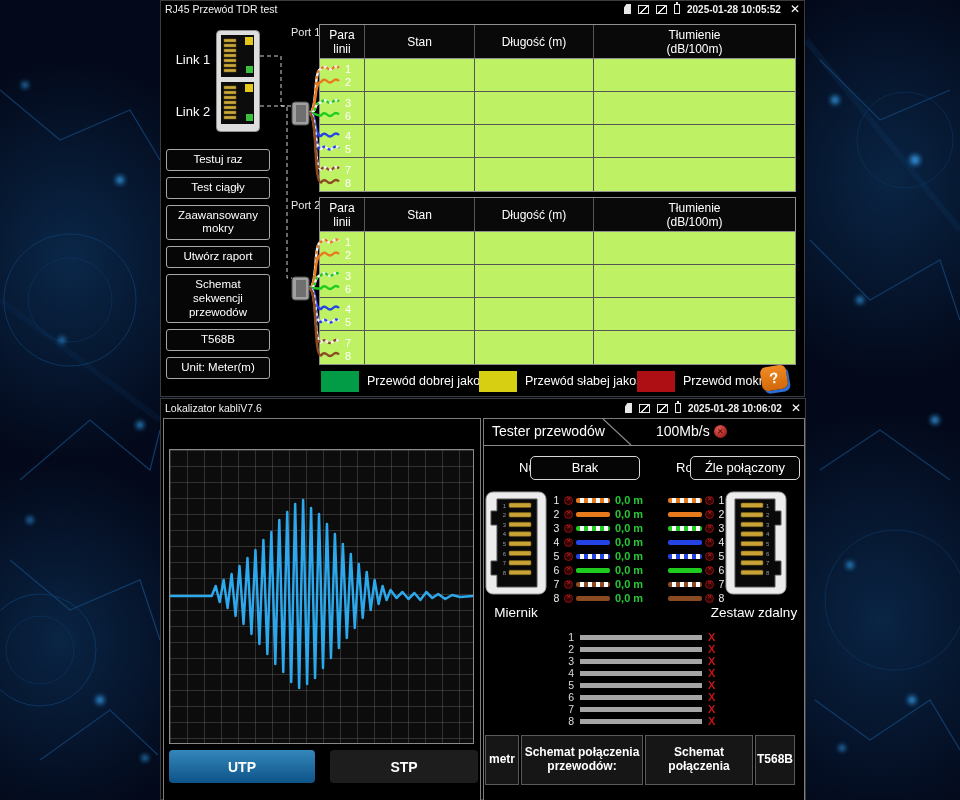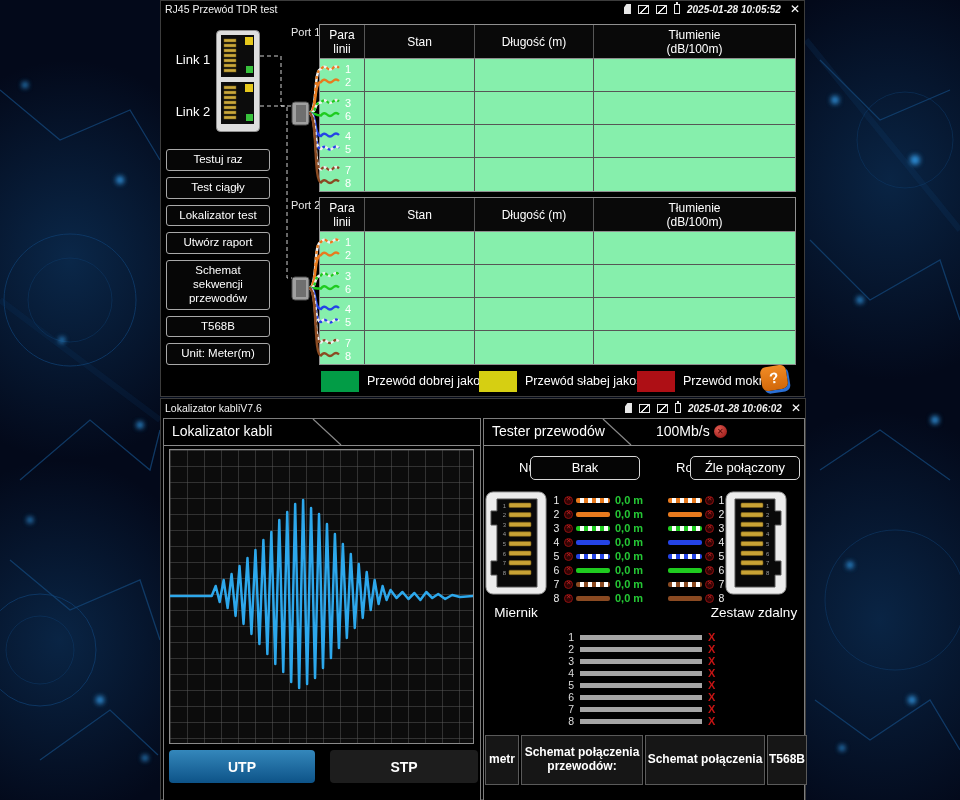--- a/index.html
+++ b/index.html
@@ -9,41 +9,41 @@
   
   .bg{position:absolute;inset:0;}
   
   .win{position:absolute;background:#000;border:1px solid #3c3c3c;box-sizing:border-box;}
   #topwin{left:160px;top:0;width:645px;height:397px;}
   #botwin{left:160px;top:398px;width:646px;height:402px;}
   .tbar{height:14px;display:flex;align-items:center;justify-content:space-between;background:#000;padding:1px 4px 0 4px;}
   #botwin .tbar{height:16px;}
   .ttitle{font-size:10.5px;font-weight:normal;color:#f2f2f2;}
   .tright{display:flex;align-items:center;}
-  .tdate{font-size:10px;font-weight:bold;margin-left:7px;color:#f2f2f2;font-style:italic;}
+  .tdate{font-size:10px;font-weight:bold;margin-left:7px;color:#f2f2f2;}
   .tclose{font-size:12px;font-weight:bold;margin-left:9px;cursor:pointer;color:#fff;}
   .ic{display:inline-block;margin-left:7px;}
   .ic-sd{width:7px;height:10px;background:#e8e8e8;clip-path:polygon(35% 0,100% 0,100% 100%,0 100%,0 35%);}
   .ic-shot{width:11px;height:9px;border:1.5px solid #e8e8e8;box-sizing:border-box;
            background:linear-gradient(135deg,transparent 44%,#e8e8e8 44%,#e8e8e8 58%,transparent 58%);}
   .ic-batt{width:6px;height:10px;border:1px solid #e8e8e8;box-sizing:border-box;position:relative;}
   .ic-batt::before{content:"";position:absolute;top:-3px;left:1px;width:2px;height:2px;background:#e8e8e8;}
   .tcontent{position:relative;width:100%;height:calc(100% - 14px);}
   #botwin .tcontent{height:calc(100% - 16px);}
   
   .linklbl{position:absolute;left:10px;width:44px;font-size:13px;color:#fff;text-align:center;}
   .jack{position:absolute;left:55px;top:14px;}
   .btncol{position:absolute;left:5px;top:133px;width:104px;}
   .tbtn{box-sizing:border-box;width:100%;margin-bottom:6px;border:1px solid #a8a8a8;border-radius:3px;
         background:#060606;color:#fff;font-size:11.5px;line-height:1.2;text-align:center;
         padding:3px 2px;cursor:pointer;font-family:Liberation Sans, sans-serif;}
   .portlbl{position:absolute;left:130px;font-size:11px;color:#e8e8e8;}
   .ptable{position:absolute;left:158px;width:477px;height:168px;display:grid;
           grid-template-columns:45px 110px 119px 1fr;grid-template-rows:34px repeat(4,1fr);
-          border:1px solid #8f8f8f;background:#86efac;box-sizing:border-box;}
+          border:1px solid #8f8f8f;background:#bef264;box-sizing:border-box;}
   .ptable .th{border-right:1px solid #565656;border-bottom:1px solid #8f8f8f;display:flex;align-items:center;
           justify-content:center;color:#fff;font-size:12px;white-space:pre-line;text-align:center;background:#090909;}
   .ptable .td{border-right:1px solid #565656;border-bottom:1px solid #565656;}
   .ptable .c4{border-right:none;}
   .ptable .rlast{border-bottom:none;}
   .fansvg{position:absolute;inset:0;pointer-events:none;}
   .legend{position:absolute;left:0;top:352px;width:100%;height:28px;}
   .lgitem{position:absolute;top:0;display:flex;align-items:center;gap:8px;height:26px;}
   .lgswatch{width:38px;height:21px;display:inline-block;}
   .lglabel{font-size:12.5px;color:#fff;}
@@ -191,21 +191,21 @@
           <rect x="8" y="81" width="12" height="3"></rect>
         <rect x="8" y="86" width="12" height="3"></rect>
       </g>
       <rect x="29" y="54" width="8" height="8" fill="#e6c81c"></rect>
       <rect x="30" y="84" width="7" height="7" fill="#38c23c"></rect>
     </svg>
 
     <div class="btncol">
       <button class="tbtn">Testuj raz</button>
       <button class="tbtn">Test ciągły</button>
-      <button class="tbtn">Lokalizator test</button>
+      <button class="tbtn">Zaawansowany mokry</button>
       <button class="tbtn">Utwórz raport</button>
       <button class="tbtn">Schemat sekwencji przewodów</button>
       <button class="tbtn">T568B</button>
       <button class="tbtn">Unit: Meter(m)</button>
     </div>
 
     <span class="portlbl" style="top:10px">Port 1</span>
     <span class="portlbl" style="top:183px">Port 2</span>
 
     <div class="ptable" style="top:8px">
@@ -330,26 +330,20 @@
       <span class="ic ic-shot"></span>
       <span class="ic ic-shot"></span>
       <span class="ic ic-batt"></span>
       <span class="tdate">2025-01-28 10:06:02</span>
       <span class="tclose">✕</span>
     </span>
   </div>
   <div class="tcontent">
 
     <div class="panel" id="lpanel">
-      <div class="phead">
-        <span class="tabtext">Lokalizator kabli</span>
-        <svg class="tabslash" style="left:148px" width="30" height="26">
-          <line x1="1" y1="0" x2="29" y2="26" stroke="#8a8a8a" stroke-width="1.2"></line>
-        </svg>
-      </div>
       <div class="chart">
         <svg width="100%" height="100%" viewBox="0 0 305 293" preserveAspectRatio="none">
           <polyline class="wavepoly" points="0,146 42,146 46,136 50,152 54,130 58,158 62,124 66,166 70,116 74,174 78,108 82,184 86,100 90,194 94,90 98,204 102,82 106,214 110,70 114,222 118,62 122,232 126,54 130,238 134,50 138,234 142,58 146,228 150,64 154,218 158,74 162,208 166,84 170,198 174,94 178,188 182,104 186,178 190,114 194,168 198,122 202,160 206,130 210,154 214,136 218,150 222,140 228,148 234,142 240,149 246,143 252,150 258,142 264,148 270,144 277,149 284,145 292,147 305,146"></polyline>
         </svg>
       </div>
       <button class="modebtn active" id="utpbtn">UTP</button>
       <button class="modebtn" id="stpbtn">STP</button>
     </div>
 
     <div class="panel" id="rpanel">
@@ -551,18 +545,18 @@
           <div class="mrow">
             <span class="mnum">8</span>
             <span class="mbar"></span>
             <span class="mx">X</span>
           </div>
         </div>
 
       <div class="footer">
         <span class="fcell" style="width:34px">metr</span>
         <span class="fcell" style="width:122px">Schemat połączenia przewodów:</span>
-        <span class="fcell" style="width:120px">Schemat połączenia</span>
+        <span class="fcell" style="width:108px">Schemat połączenia</span>
         <span class="fcell" style="width:40px">T568B</span>
       </div>
     </div>
   </div>
 </div>
 
 </body></html>

